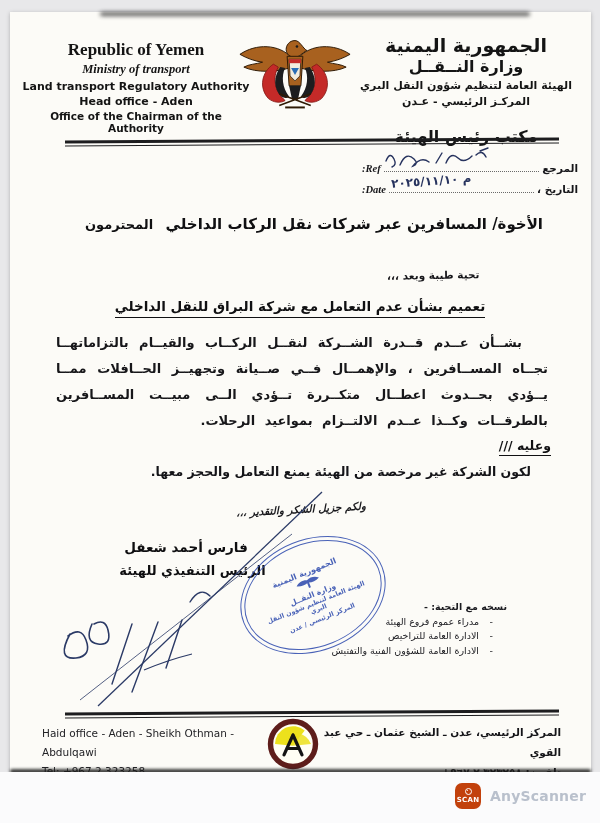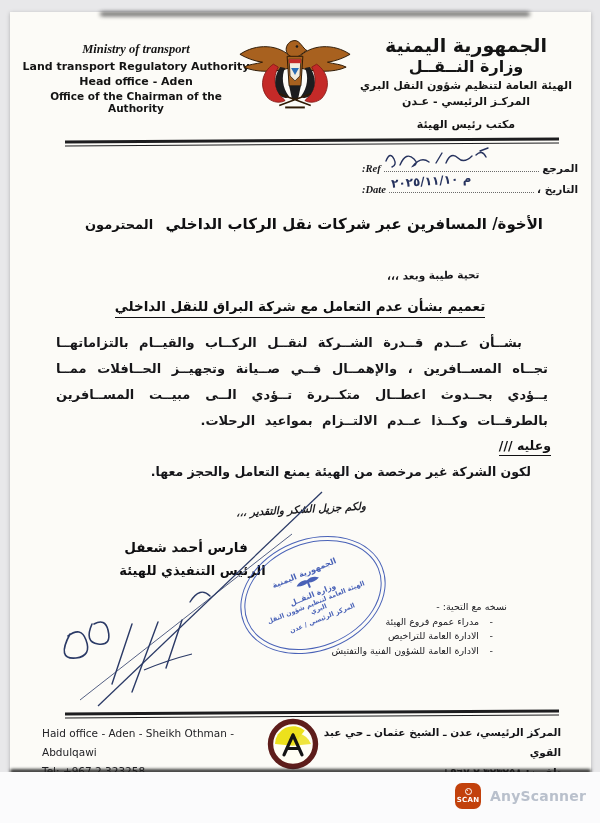--- a/index.html
+++ b/index.html
@@ -15,21 +15,21 @@
   .hdr-en .l1{font-family:"Liberation Serif",serif;font-weight:700;font-size:17px;}
   .hdr-en .l2{font-family:"Liberation Serif",serif;font-weight:700;font-style:italic;font-size:12.5px;margin-top:2px;}
   .hdr-en .l3{font-weight:700;font-size:11px;margin-top:3px;}
   .hdr-en .l4{font-weight:700;font-size:11px;margin-top:2px;}
   .hdr-en .l5{font-weight:700;font-size:10.5px;margin-top:2px;}
   .hdr-ar{left:345px;top:22px;width:222px;text-align:center;direction:rtl;color:#141414;}
   .hdr-ar .a1{font-size:19px;font-weight:700;letter-spacing:-1px;}
   .hdr-ar .a2{font-size:16px;font-weight:700;margin-top:1px;}
   .hdr-ar .a3{font-size:11px;font-weight:700;margin-top:3px;}
   .hdr-ar .a4{font-size:11px;font-weight:700;margin-top:3px;}
-  .hdr-ar .a5{font-size:11px;font-weight:700;margin-top:10px;}
+  .hdr-ar .a5{font-size:16px;font-weight:700;margin-top:19px;}
   .emblem{left:226px;top:16px;width:118px;height:92px;}
   .rule{left:55px;width:494px;transform:rotate(-.35deg);}
   .rule .thick{height:3px;background:#1d1d1f;}
   .rule .thin{height:1px;background:#1d1d1f;margin-top:2px;}
   .hdr-rule{top:127px;}
   
   .refblock{left:352px;top:141px;width:216px;direction:rtl;}
   .refrow{display:flex;align-items:flex-end;height:21px;color:#16161a;}
   .refrow .arlab{font-size:10.5px;font-weight:700;white-space:nowrap;}
   .refrow .dots{flex:1;border-bottom:1px dotted #6a6a6a;margin:0 3px 2px 3px;position:relative;height:14px;}
@@ -57,21 +57,21 @@
   .stamp .oval{position:absolute;inset:0;border:1.6px solid #3a55b2;border-radius:50%;}
   .stamp .oval2{position:absolute;inset:4px;border:1px solid #3a55b2;border-radius:50%;}
   .stamp .inner{position:absolute;inset:8px;display:flex;flex-direction:column;align-items:center;justify-content:center;direction:rtl;color:#3a55b2;text-align:center;}
   .stamp .s1{font-size:8px;font-weight:700;letter-spacing:-.5px;}
   .stamp .s2{font-size:7.5px;font-weight:700;margin-top:1px;}
   .stamp .s3{font-size:6.4px;font-weight:700;margin-top:1px;line-height:7.5px;width:118px;}
   .stamp .s4{font-size:6.4px;font-weight:700;margin-top:1px;}
   .stamp svg{margin-top:1px;}
   
   .cc{top:588px;right:84px;width:250px;direction:rtl;color:#1b1b20;font-size:9.5px;line-height:14.5px;}
-  .cc .head{font-weight:400;text-align:right;}
+  .cc .head{font-weight:700;text-align:right;}
   .cc .item{display:flex;gap:8px;padding-right:14px;}
   .cc .dash{width:6px;}
   
   .sig-scribble{left:30px;top:462px;width:310px;height:250px;pointer-events:none;}
   
   .ftr-rule{top:699px;}
   .ftr-en{left:32px;top:712px;width:240px;color:#232327;font-size:10.5px;line-height:19px;}
   .ftr-ar{right:30px;top:710px;width:245px;direction:rtl;text-align:right;color:#141418;font-size:10.5px;font-weight:700;line-height:20px;}
   .ftr-logo{left:256px;top:705px;width:54px;height:54px;}
   
@@ -83,20 +83,21 @@
   .watermark .name{font-size:14px;font-weight:700;color:#b9c0cc;letter-spacing:.2px;}
 </style>
 </head>
 <body>
 
 <div class="page">
 
   <div class="abs smudge-top"></div>
 
   <div class="abs hdr-en">
+    <div class="l1">Republic of Yemen</div>
     <div class="l2">Ministry of transport</div>
     <div class="l3">Land transport Regulatory Authority</div>
     <div class="l4">Head office - Aden</div>
     <div class="l5">Office of the Chairman of the Authority</div>
   </div>
 
   <div class="abs emblem">
     <svg viewBox="0 0 120 92" width="118" height="92">
       <path d="M57,30 C44,15 20,15 4,26 C11,30 19,33 27,34 C20,36 13,36 8,39 C21,45 41,44 54,40 Z" fill="#a8611f" stroke="#2e1a05" stroke-width="1"></path>
       <path d="M63,30 C76,15 100,15 116,26 C109,30 101,33 93,34 C100,36 107,36 112,39 C99,45 79,44 66,40 Z" fill="#a8611f" stroke="#2e1a05" stroke-width="1"></path>

